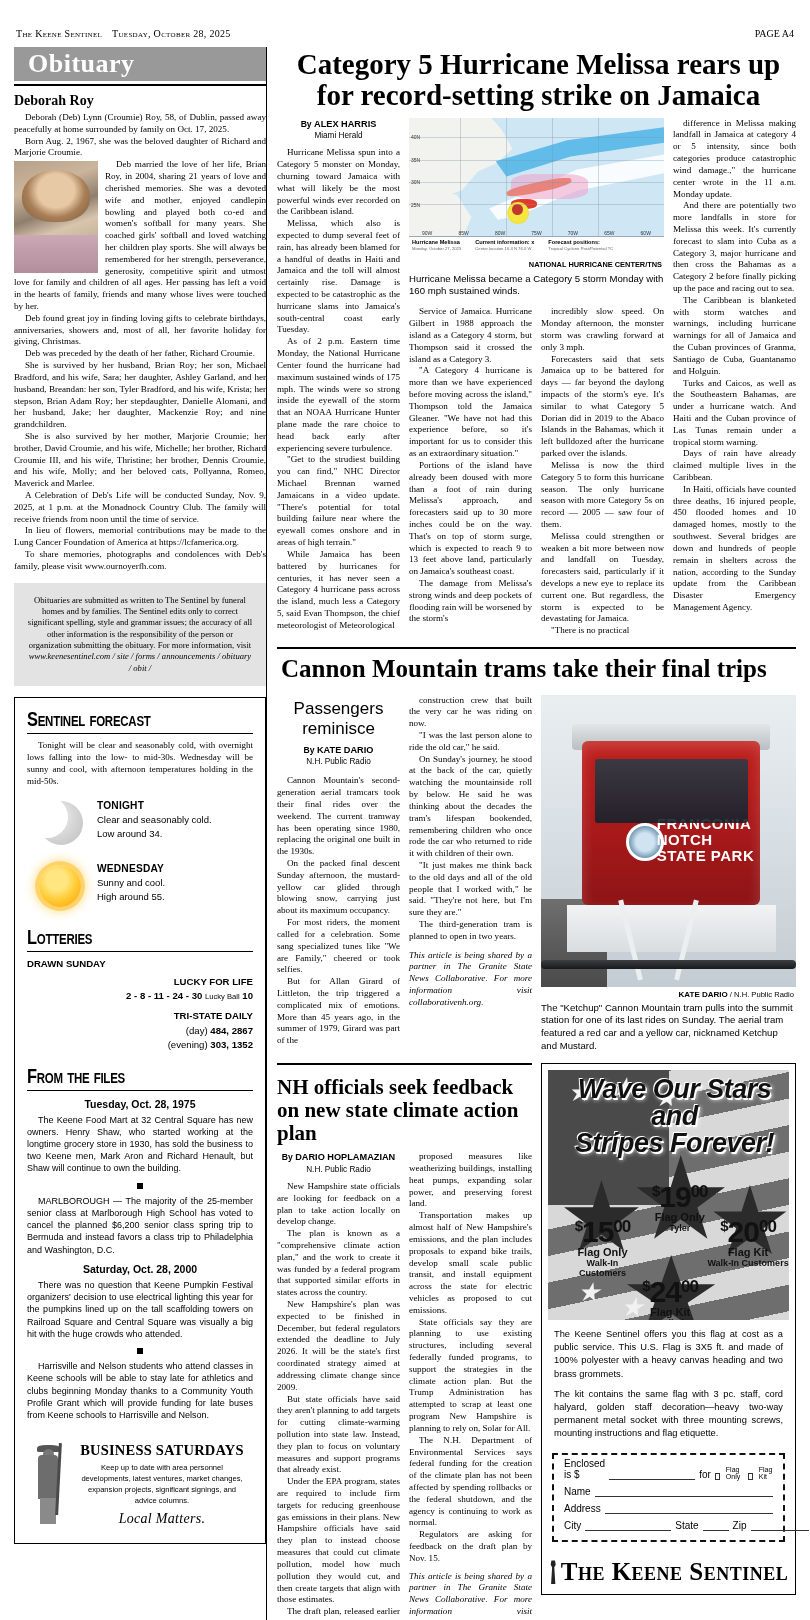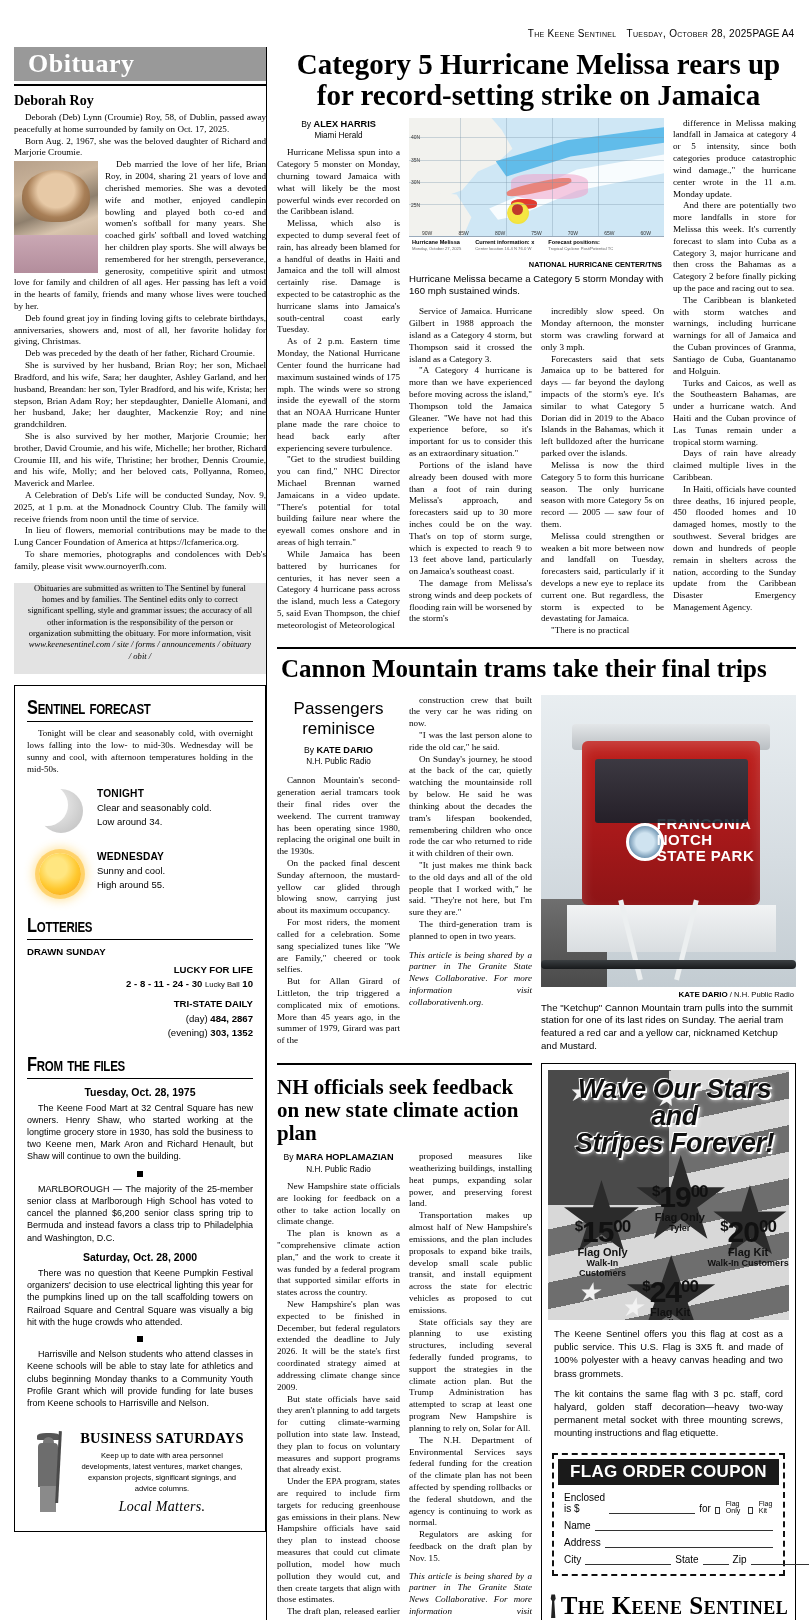--- a/index.html
+++ b/index.html
@@ -8,23 +8,23 @@
     background: #ffffff;
     font-family: "Liberation Serif", serif;
     color: #000;
     overflow: hidden;
     position: relative;
   }
   .page { width: 810px; height: 1620px; padding: 0; position: relative; }
 
   
   .masthead {
-    display: flex; justify-content: flex-end; align-items: baseline;
+    display: flex; justify-content: space-between; align-items: baseline;
     padding: 28px 16px 8px 16px;
-    font-family: Liberation Sans, sans-serif;
+    font-family: Liberation Serif, serif;
   }
   .mh-left { font-size: 10px; letter-spacing: .3px; }
   .mh-left .sc { font-variant: small-caps; font-weight: 400; }
   .mh-left span.sep { display:inline-block; width: 10px; }
   .mh-right { font-size: 10px; font-variant: small-caps; }
 
   
   .grid {
     display: flex;
     padding: 0 14px;
@@ -66,21 +66,21 @@
     border-radius: 50% 50% 44% 44%;
   }
   .obit-photo .shirt {
     position:absolute; left:0; bottom:0; width:100%; height:34%;
     background: linear-gradient(180deg,#caa8b4,#b38d9c);
   }
 
   .obit-note {
     background: #e3e3e3;
     margin-top: 10px;
-    padding: 0 13px 12px 13px;
+    padding: 12px 13px 12px 13px;
     font-size: 8.6px; line-height: 1.32; text-align: center;
   }
   .obit-note .ital { font-style: italic; }
 
   
   .left-box {
     border: 1.5px solid #000;
     margin-top: 11px;
     padding: 10px 12px 12px 12px;
   }
@@ -159,21 +159,21 @@
   .biz-slog { font-family: "Liberation Serif", serif; font-style: italic; font-weight: normal; font-size: 14px; margin-top: 5px; letter-spacing: .3px;}
 
   
   .vline { border-left: 1.2px solid #000; }
   .hed-1 {
     font-family: "Liberation Serif", serif; font-weight: bold;
     font-size: 29px; line-height: 1.08; text-align: center;
     padding: 2px 6px 0 10px;
   }
   .byline { font-family: "Liberation Sans", sans-serif; font-size: 8.6px; text-align: center; line-height: 1.35;}
-  .byline .by { font-weight: normal; }
+  .byline .by { font-weight: bold; }
   .byline .nm { font-weight: bold; font-size: 9.2px; }
   .byline .org { font-size: 8.2px; text-align: center; }
 
   .art-cols { display: flex; gap: 9px; margin-top: 6px; }
   .acol { font-size: 9.1px; line-height: 1.30; text-align: justify; }
   .acol p { text-indent: 10px; margin: 0; }
   .c1 { width: 123px; flex: 0 0 123px; }
   .c2 { width: 123px; flex: 0 0 123px; }
   .c3 { width: 123px; flex: 0 0 123px; }
   .c4 { width: 123px; flex: 0 0 123px; }
@@ -640,25 +640,25 @@
 
       <div style="display:flex;gap:9px;margin-top:10px">
 
         <div style="width:255px;flex:0 0 255px">
           <div style="border-top:2px solid #000;margin-bottom:5px"></div>
           <div class="hed-2" style="font-size:21px;padding-left:0">NH officials seek feedback on new state climate action plan</div>
           <div class="two-col-small">
             <div class="tc">
               <div class="byline">
                 <span class="by">By</span>
-                <span class="nm">MARA HOPLAMAZIAN</span>
+                <span class="nm">DARIO HOPLAMAZIAN</span>
                 <div class="org">N.H. Public Radio</div>
               </div>
               <div style="height:6px"></div>
-              <p>New Hampshire state officials are looking for feedback on a other to take action locally on climate change.</p>
+              <p>New Hampshire state officials are looking for feedback on a plan to take action locally on develop change.</p>
               <p>The plan is known as a "comprehensive climate action plan," and the work to create it was funded by a federal program that supported similar efforts in states across the country.</p>
               <p>New Hampshire's plan was expected to be finished in December, but federal regulators extended the deadline to July 2026. It will be the state's first coordinated strategy aimed at addressing climate change since 2009.</p>
               <p>But state officials have said they aren't planning to add targets for cutting climate-warming pollution into state law. Instead, they plan to focus on voluntary measures and support programs that already exist.</p>
               <p>Under the EPA program, states are required to include firm targets for reducing greenhouse gas emissions in their plans. New Hampshire officials have said they plan to instead choose measures that could cut climate pollution, model how much pollution they would cut, and then create targets that align with those estimates.</p>
               <p>The draft plan, released earlier this month, includes</p>
             </div>
             <div class="tc">
               <p>proposed measures like weatherizing buildings, installing heat pumps, expanding solar power, and preserving forest land.</p>
               <p>Transportation makes up almost half of New Hampshire's emissions, and the plan includes proposals to expand bike trails, develop small scale public transit, and install equipment across the state for electric vehicles as proposed to cut emissions.</p>
               <p>State officials say they are planning to use existing structures, including several federally funded programs, to support the strategies in the climate action plan. But the Trump Administration has attempted to scrap at least one program New Hampshire is planning to rely on, Solar for All.</p>
@@ -714,21 +714,20 @@
                 <div class="l2">Mailed</div>
               </div>
             </div>
 
             <div class="flag-body">
               <p>The Keene Sentinel offers you this flag at cost as a public service. This U.S. Flag is 3X5 ft. and made of 100% polyester with a heavy canvas heading and two brass grommets.</p>
               <p>The kit contains the same flag with 3 pc. staff, cord halyard, golden staff decoration—heavy two-way permanent metal socket with three mounting screws, mounting instructions and flag etiquette.</p>
             </div>
 
             <div class="coupon">
-              <div class="coupon-hd">FLAG ORDER COUPON</div>
               <div class="coupon-row">
                 <span>Enclosed is $</span>
                 <span class="uline m"></span>
                 <span>for</span>
                 <span class="cbx"></span>
                   <span class="cbx-lbl">Flag Only</span>
                 <span class="cbx"></span>
                   <span class="cbx-lbl">Flag Kit</span>
               </div>
               <div class="coupon-row">

